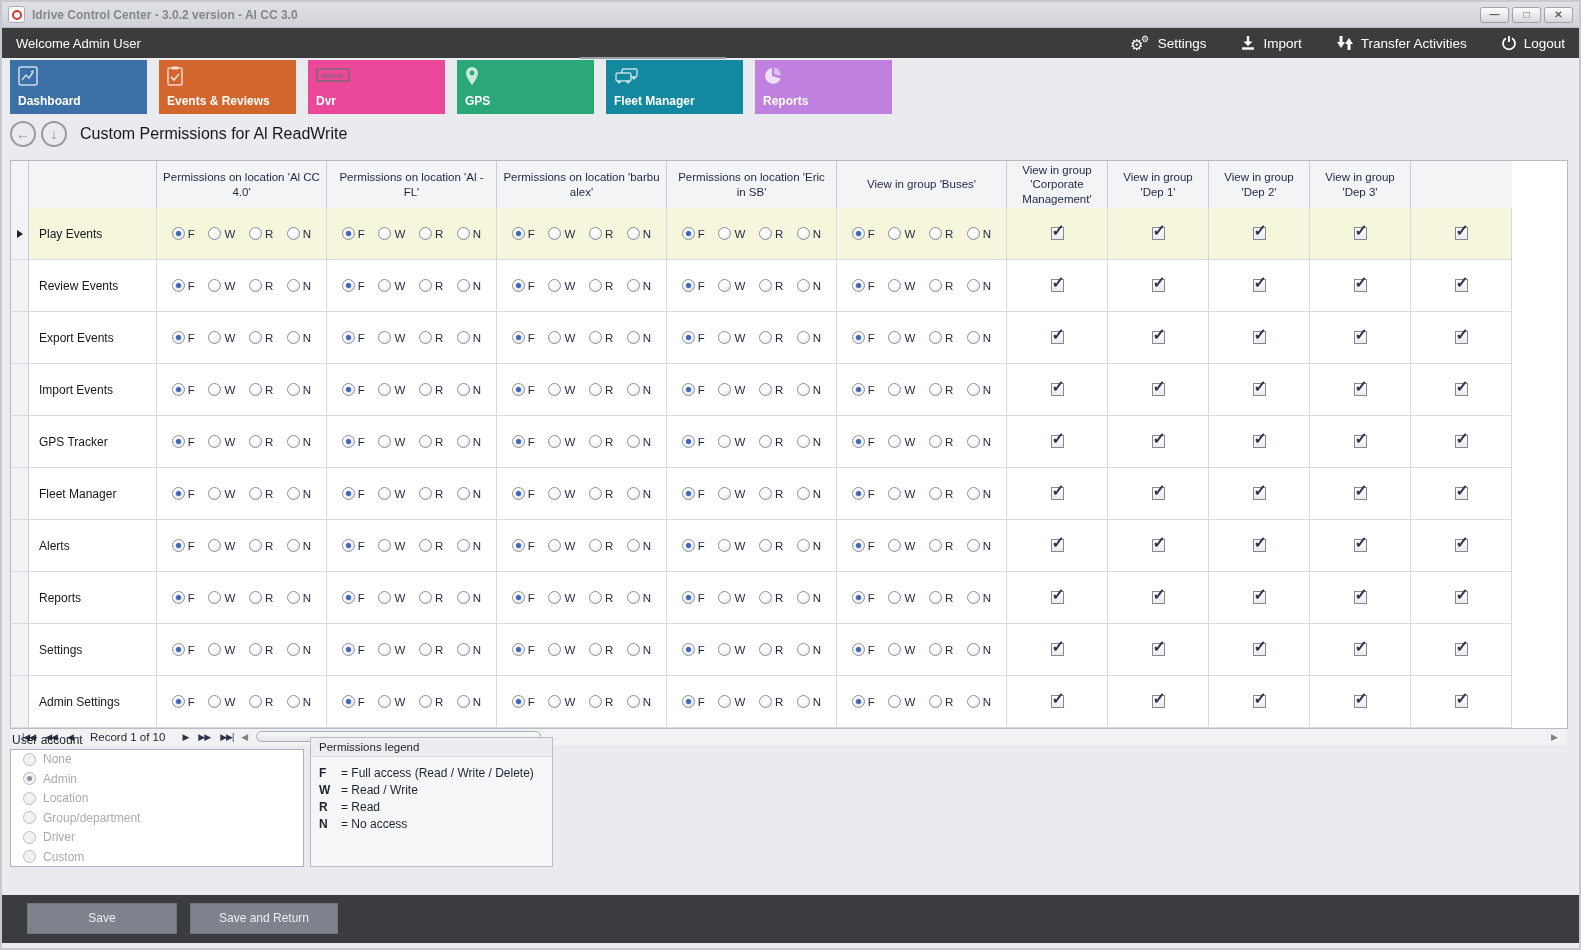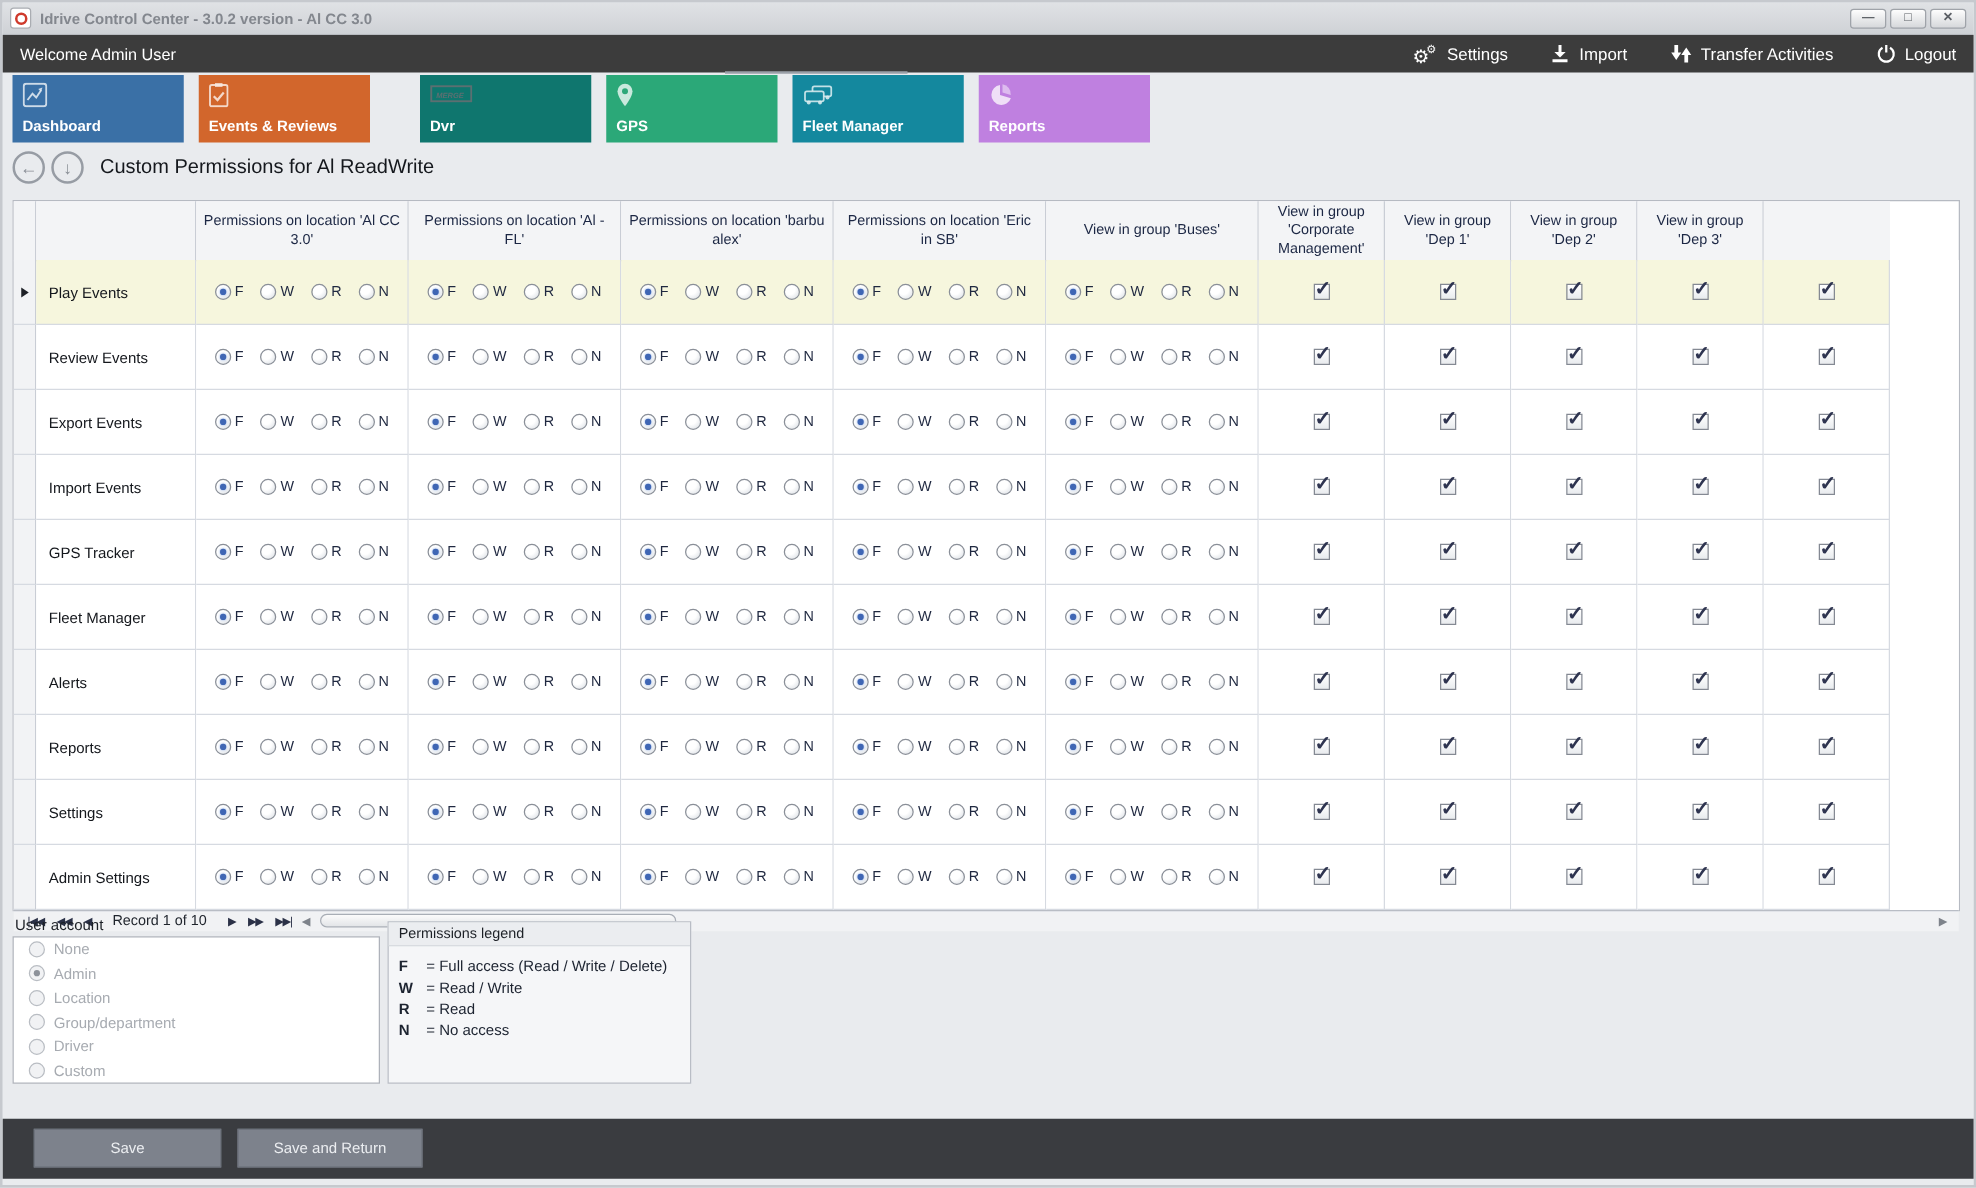--- a/index.html
+++ b/index.html
@@ -178,21 +178,21 @@
         <span class="t-label">Dashboard</span>
       </div>
       <div class="tile" style="background: rgb(210, 102, 44);">
         <span class="t-icon"><svg width="16" height="20" viewBox="0 0 16 20">
             <rect x="1" y="2" width="14" height="17" rx="1.5" fill="none" stroke="rgba(255,255,255,.88)" stroke-width="1.5"></rect>
             <rect x="5" y="0.5" width="6" height="3" fill="rgba(255,255,255,.88)"></rect>
             <path d="M4 11l3 3 5-6" fill="none" stroke="rgba(255,255,255,.88)" stroke-width="1.8"></path>
           </svg></span>
         <span class="t-label">Events &amp; Reviews</span>
       </div>
-      <div class="tile" style="background: #0f766e; margin-left: 28px;">
+      <div class="tile" style="background: #ec4899;">
         <span class="t-icon"><svg width="34" height="18" viewBox="0 0 34 18">
             <rect x="1" y="3" width="32" height="12" fill="none" stroke="#6a6e72" stroke-width="1.5"></rect>
             <text x="5" y="12" font-size="6" fill="#6a6e72" font-style="italic" font-weight="bold">MERGE</text>
           </svg></span>
         <span class="t-label">Dvr</span>
       </div>
       <div class="tile" style="background: rgb(43, 168, 120);">
         <span class="t-icon"><svg width="14" height="20" viewBox="0 0 14 20">
             <path d="M7 1a6 6 0 0 1 6 6c0 4.5-6 12-6 12S1 11.5 1 7a6 6 0 0 1 6-6z" fill="rgba(255,255,255,.88)"></path>
             <circle cx="7" cy="7" r="2.4" fill="#2ba878"></circle>
@@ -222,21 +222,21 @@
   <div class="content-header">
     <span class="circle-btn">←</span>
     <span class="circle-btn">↓</span>
     <span class="page-title">Custom Permissions for Al ReadWrite</span>
   </div>
 
   <div class="grid-wrap">
     <div class="g-row g-header">
         <div class="cell"></div>
         <div class="cell"></div>
-        <div class="cell">Permissions on location 'Al CC 3.0'</div>
+        <div class="cell">Permissions on location 'Al CC 4.0'</div>
         <div class="cell">Permissions on location 'Al - FL'</div>
         <div class="cell">Permissions on location 'barbu alex'</div>
         <div class="cell">Permissions on location 'Eric in SB'</div>
         <div class="cell">View in group 'Buses'</div>
         <div class="cell">View in group 'Corporate Management'</div>
         <div class="cell">View in group 'Dep 1'</div>
         <div class="cell">View in group 'Dep 2'</div>
         <div class="cell">View in group 'Dep 3'</div>
         <div class="cell filler"></div>
       </div>

